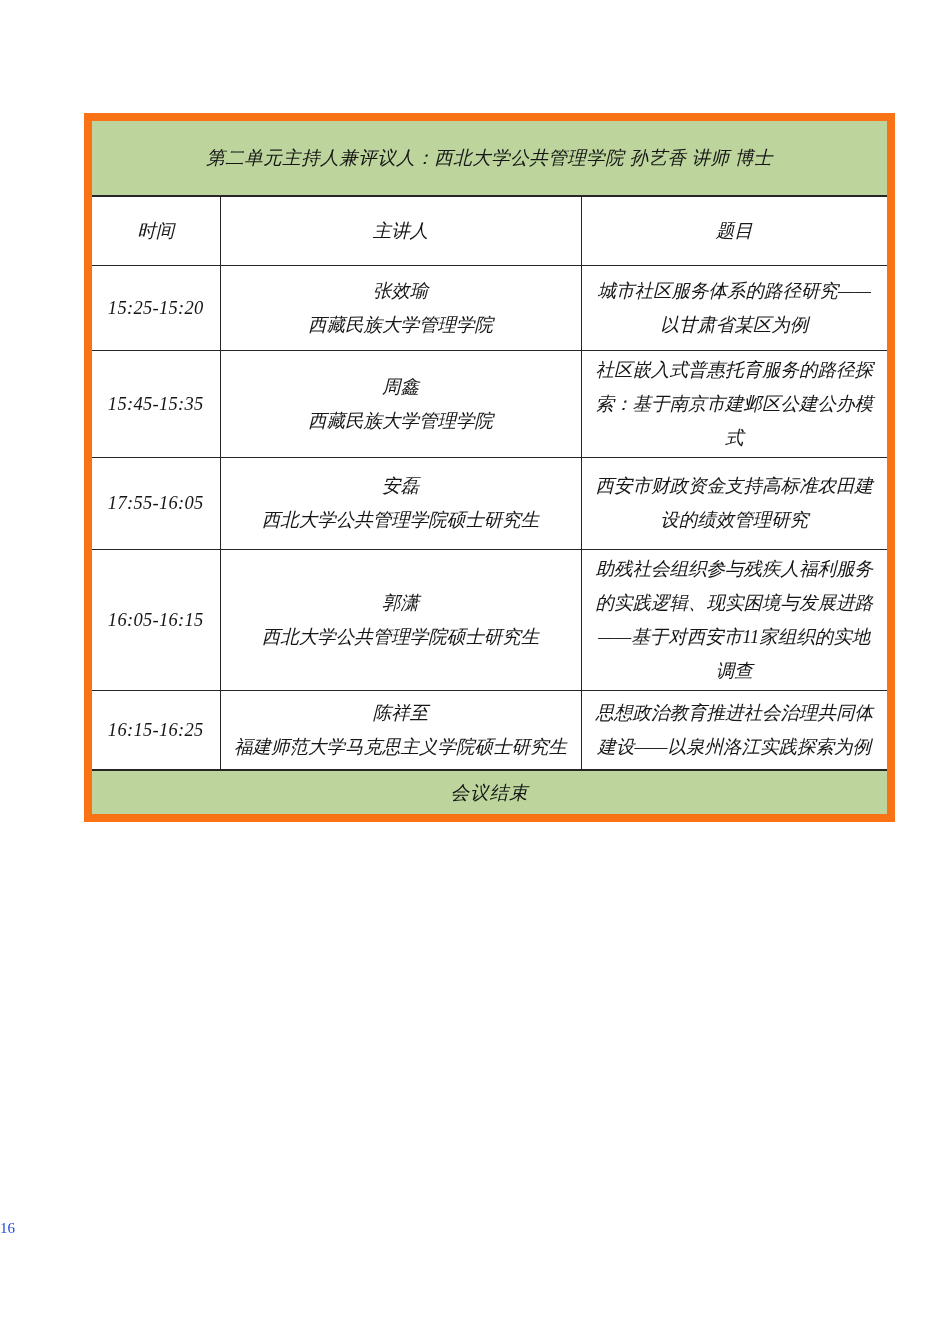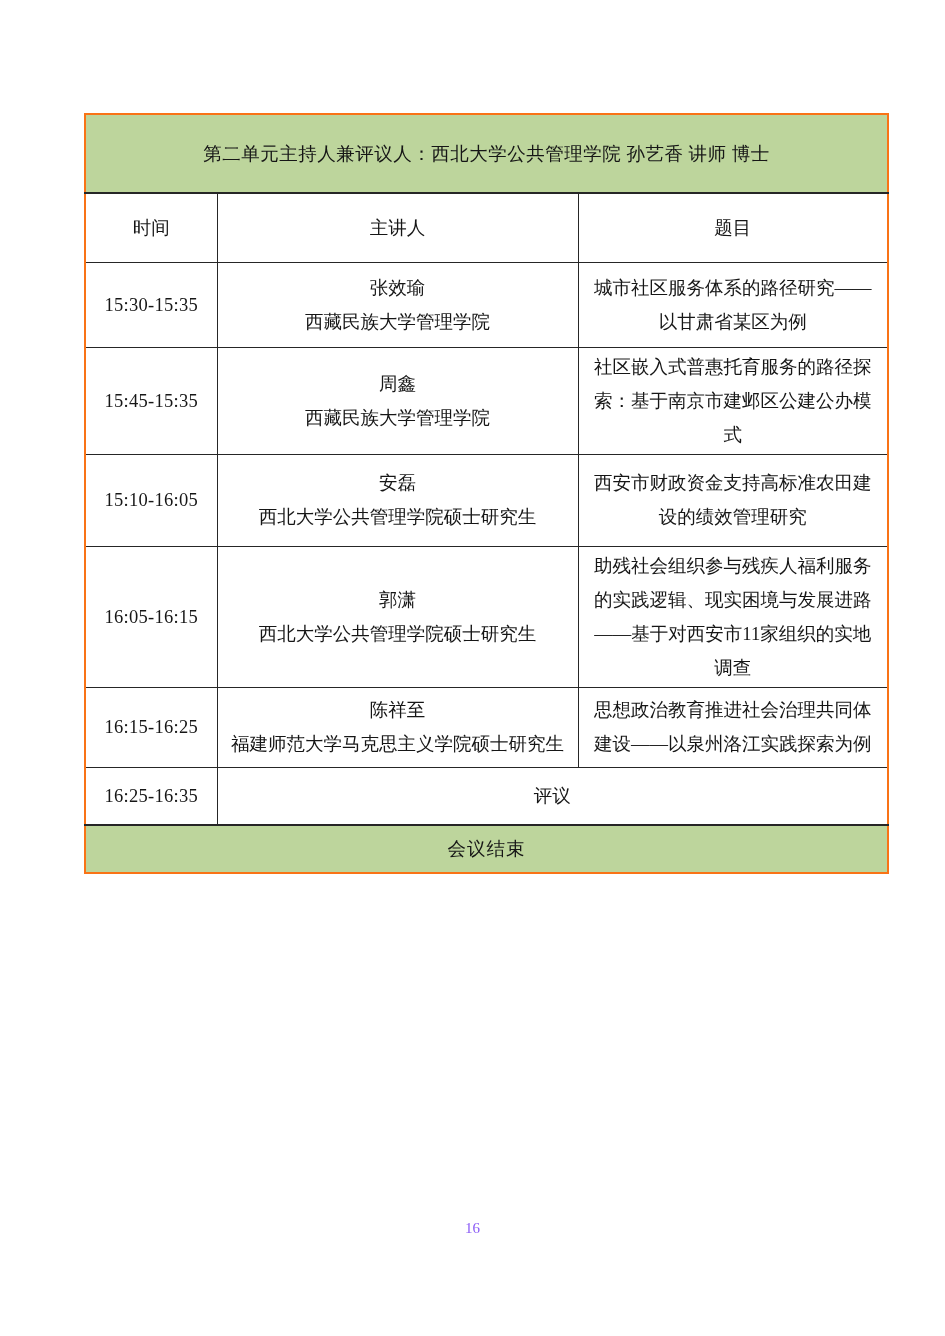--- a/index.html
+++ b/index.html
@@ -27,21 +27,21 @@
   .schedule-table td, .schedule-table th {
     border: 1.4px solid #262626;
     text-align: center;
     vertical-align: middle;
     font-size: 18.5px;
     line-height: 34px;
     padding: 2px 8px;
     word-break: break-all;
     font-weight: normal;
   }
-  .schedule-table { border: 2px solid #f97316; }
+  .schedule-table { border: 8px solid #f97316; font-style: italic; }
   .title-cell {
     background: var(--green, #bdd59c);
     font-weight: bold;
     font-size: 19px;
     letter-spacing: 0.5px;
     border-bottom-width: 2.6px !important;
     padding: 2px 14px;
   }
   .header-cell {
     font-weight: bold;
@@ -57,23 +57,23 @@
     background: var(--green, #bdd59c);
     border-top-width: 2.4px !important;
     letter-spacing: 1px;
   }
   .speaker-name, .speaker-affiliation { line-height: 34px; }
   .page-number {
     position: absolute;
     top: 1220px;
     left: 0;
     width: 100%;
-    text-align: center;
+    text-align: left;
     font-size: 15px;
-    color: #8b5cf6;
+    color: #1d4ed8;
   }
 </style>
 </head>
 <body>
 
 <div class="page">
 
   <table class="schedule-table">
     <colgroup>
       <col style="width:132px">
@@ -86,40 +86,40 @@
       </tr>
 
       <tr style="height:69px">
         <td class="header-cell">时间</td>
         <td class="header-cell">主讲人</td>
         <td class="header-cell">题目</td>
       </tr>
 
 
       <tr style="height:85px">
-        <td class="time-cell">15:30-15:35</td>
+        <td class="time-cell">15:25-15:20</td>
         <td class="speaker-cell">
           <div class="speaker-name">张效瑜</div>
           <div class="speaker-affiliation">西藏民族大学管理学院</div>
         </td>
         <td class="topic-cell">城市社区服务体系的路径研究——以甘肃省某区为例</td>
       </tr>
 
 
       <tr style="height:99px">
         <td class="time-cell">15:45-15:35</td>
         <td class="speaker-cell">
           <div class="speaker-name">周鑫</div>
           <div class="speaker-affiliation">西藏民族大学管理学院</div>
         </td>
         <td class="topic-cell">社区嵌入式普惠托育服务的路径探索：基于南京市建邺区公建公办模式</td>
       </tr>
 
       <tr style="height:92px">
-        <td class="time-cell">15:10-16:05</td>
+        <td class="time-cell">17:55-16:05</td>
         <td class="speaker-cell">
           <div class="speaker-name">安磊</div>
           <div class="speaker-affiliation">西北大学公共管理学院硕士研究生</div>
         </td>
         <td class="topic-cell">西安市财政资金支持高标准农田建设的绩效管理研究</td>
       </tr>
 
       <tr style="height:131px">
         <td class="time-cell">16:05-16:15</td>
         <td class="speaker-cell">
@@ -131,24 +131,20 @@
 
       <tr style="height:80px">
         <td class="time-cell">16:15-16:25</td>
         <td class="speaker-cell">
           <div class="speaker-name">陈祥至</div>
           <div class="speaker-affiliation">福建师范大学马克思主义学院硕士研究生</div>
         </td>
         <td class="topic-cell">思想政治教育推进社会治理共同体建设——以泉州洛江实践探索为例</td>
       </tr>
 
-      <tr style="height:58px">
-        <td class="time-cell">16:25-16:35</td>
-        <td class="review-cell" colspan="2">评议</td>
-      </tr>
 
       <tr style="height:48px">
         <td class="closing-cell" colspan="3">会议结束</td>
       </tr>
     </tbody>
   </table>
 
   <div class="page-number">16</div>
 
 </div>

